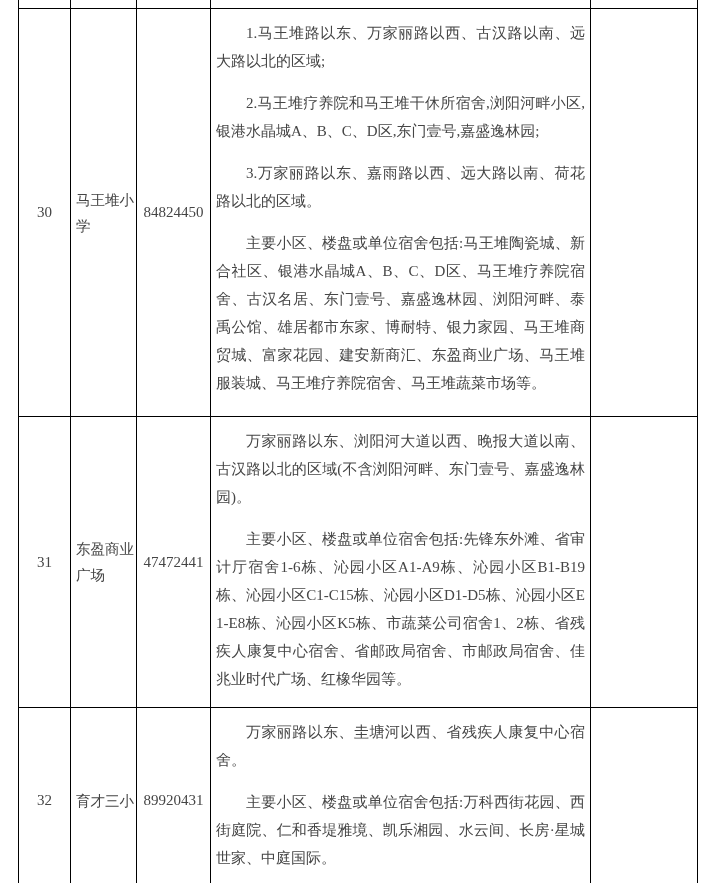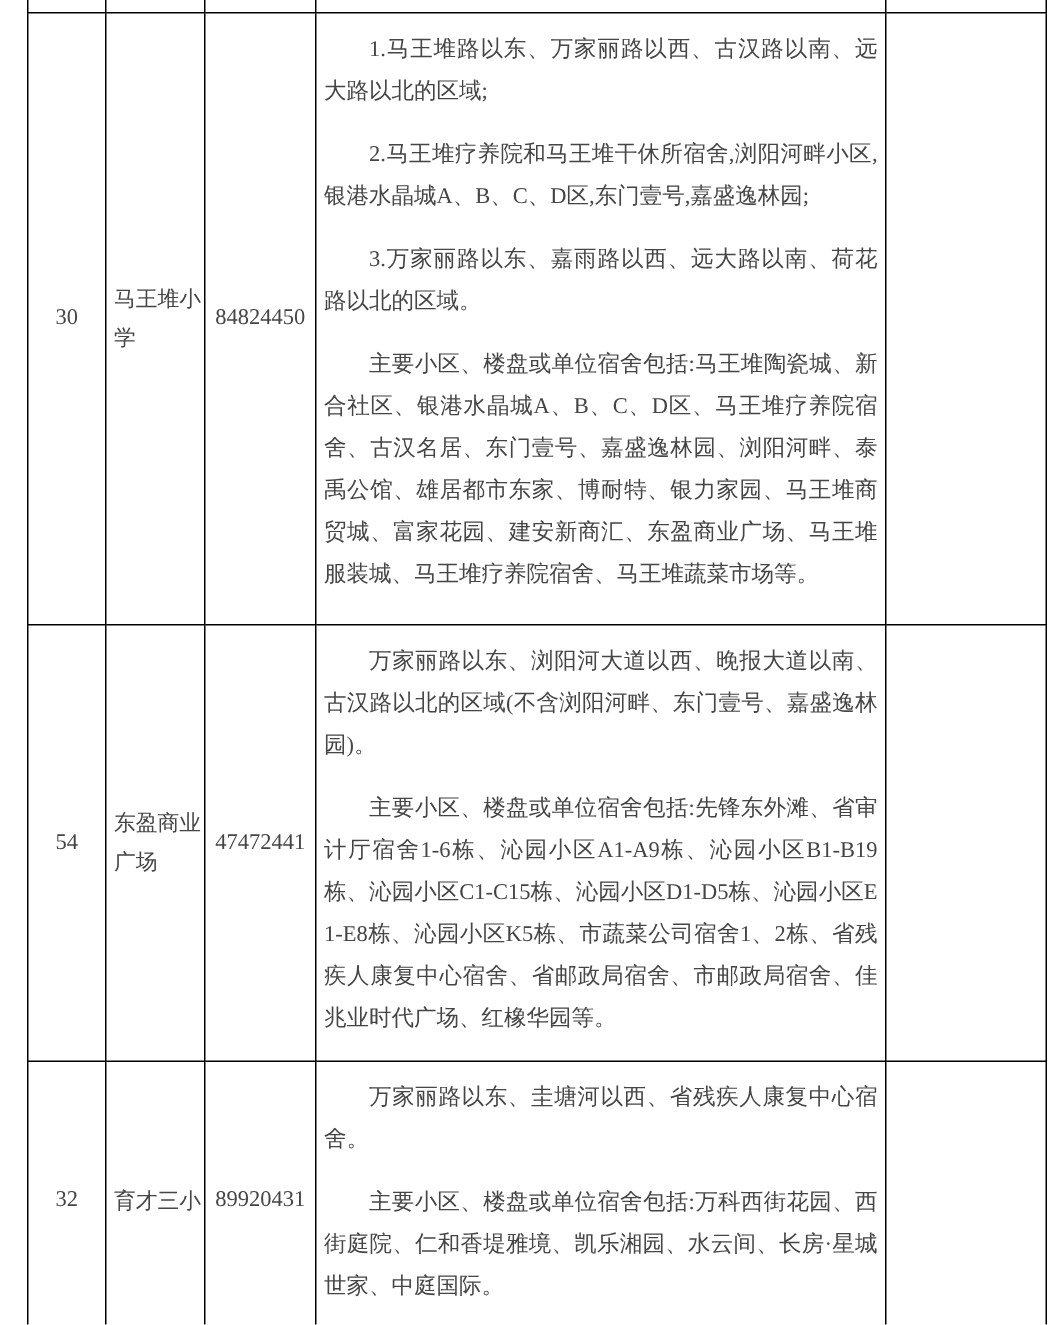--- a/index.html
+++ b/index.html
@@ -105,21 +105,21 @@
       <td class="cell-desc">
             <p>1.马王堆路以东、万家丽路以西、古汉路以南、远大路以北的区域;</p>
             <p>2.马王堆疗养院和马王堆干休所宿舍,浏阳河畔小区,银港水晶城A、B、C、D区,东门壹号,嘉盛逸林园;</p>
             <p>3.万家丽路以东、嘉雨路以西、远大路以南、荷花路以北的区域。</p>
             <p>主要小区、楼盘或单位宿舍包括:马王堆陶瓷城、新合社区、银港水晶城A、B、C、D区、马王堆疗养院宿舍、古汉名居、东门壹号、嘉盛逸林园、浏阳河畔、泰禹公馆、雄居都市东家、博耐特、银力家园、马王堆商贸城、富家花园、建安新商汇、东盈商业广场、马王堆服装城、马王堆疗养院宿舍、马王堆蔬菜市场等。</p>
           </td>
       <td class="cell-notes"></td>
     </tr>
 
     <tr class="row-31">
-      <td class="cell-num">54</td>
+      <td class="cell-num">31</td>
       <td class="cell-name">东盈商业广场</td>
       <td class="cell-phone">47472441</td>
       <td class="cell-desc">
             <p>万家丽路以东、浏阳河大道以西、晚报大道以南、古汉路以北的区域(不含浏阳河畔、东门壹号、嘉盛逸林园)。</p>
             <p>主要小区、楼盘或单位宿舍包括:先锋东外滩、省审计厅宿舍1-6栋、沁园小区A1-A9栋、沁园小区B1-B19栋、沁园小区C1-C15栋、沁园小区D1-D5栋、沁园小区E1-E8栋、沁园小区K5栋、市蔬菜公司宿舍1、2栋、省残疾人康复中心宿舍、省邮政局宿舍、市邮政局宿舍、佳兆业时代广场、红橡华园等。</p>
           </td>
       <td class="cell-notes"></td>
     </tr>
 
     <tr class="row-32">

